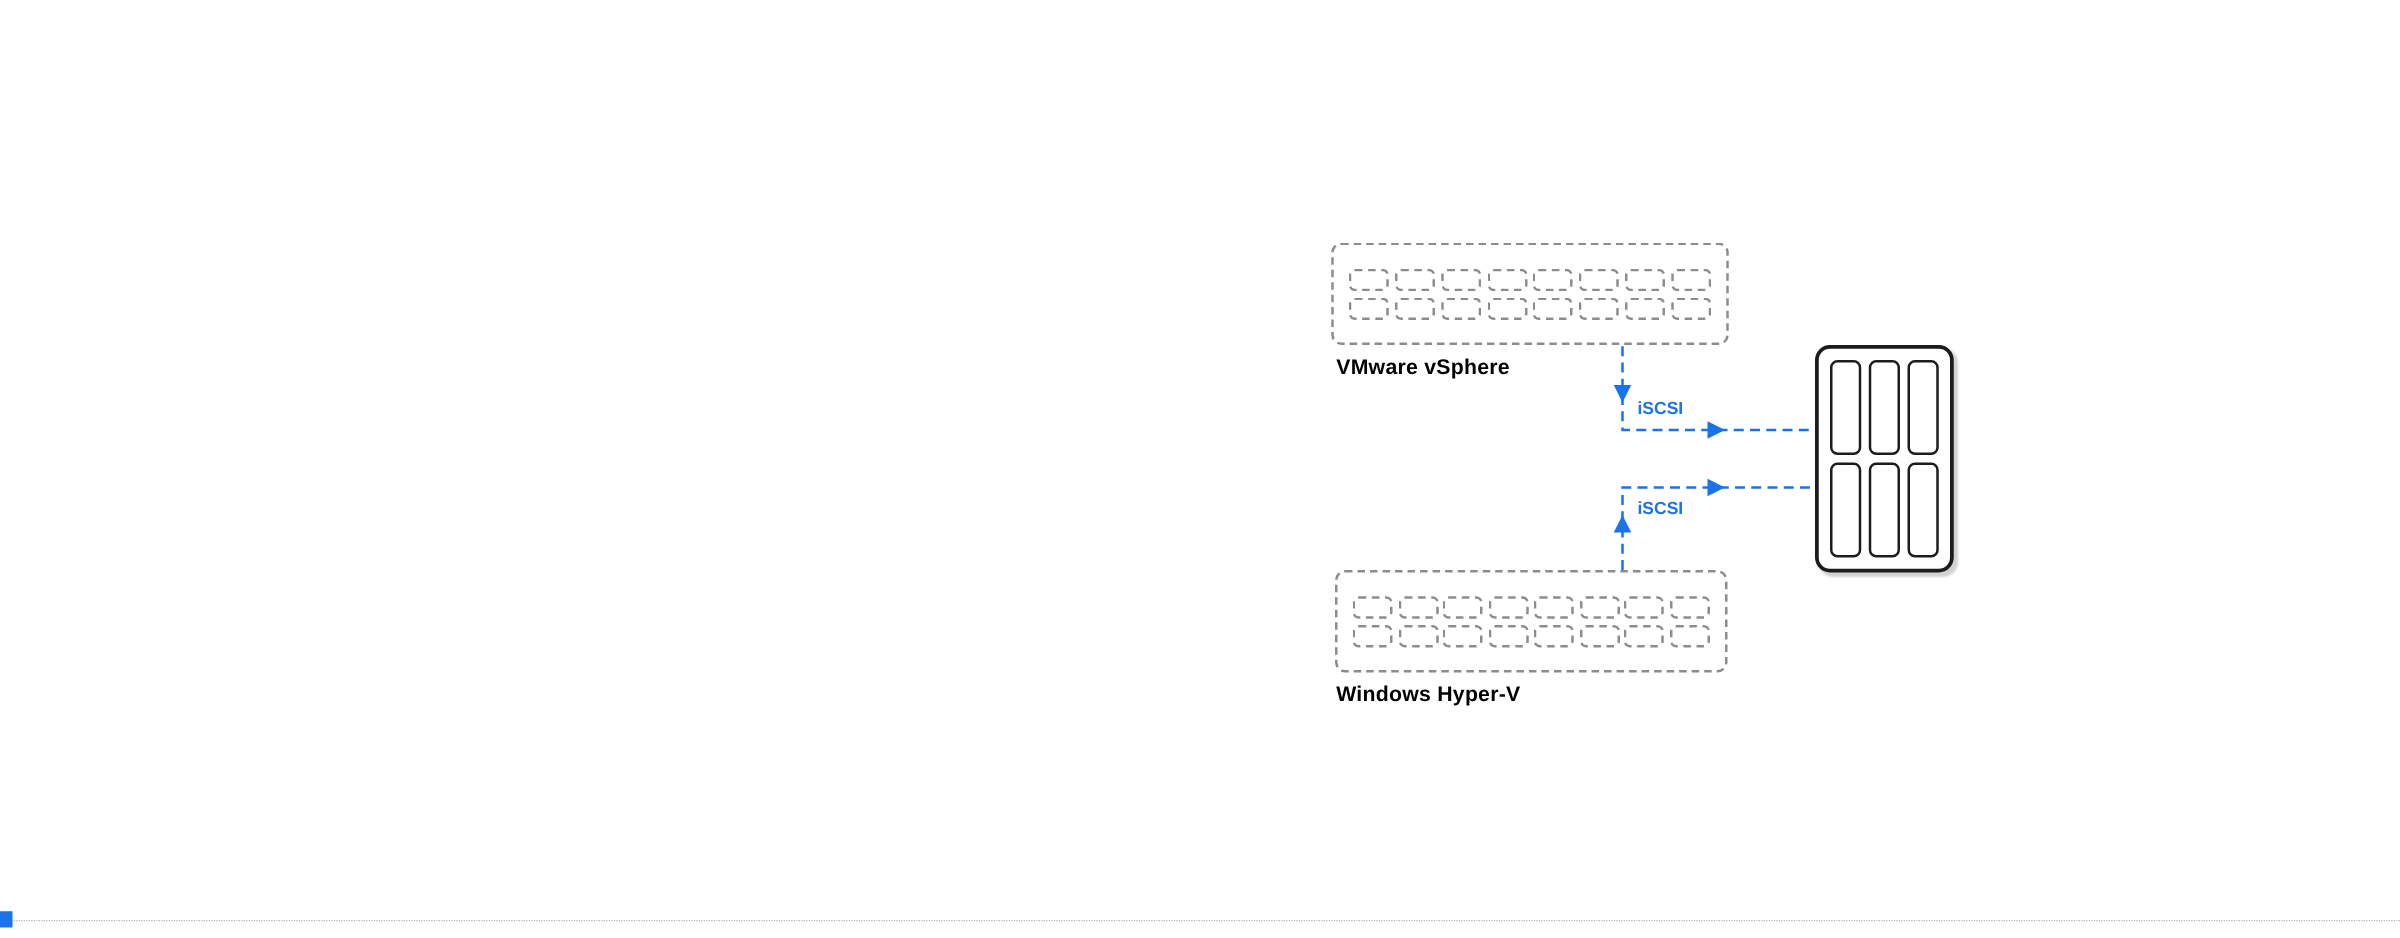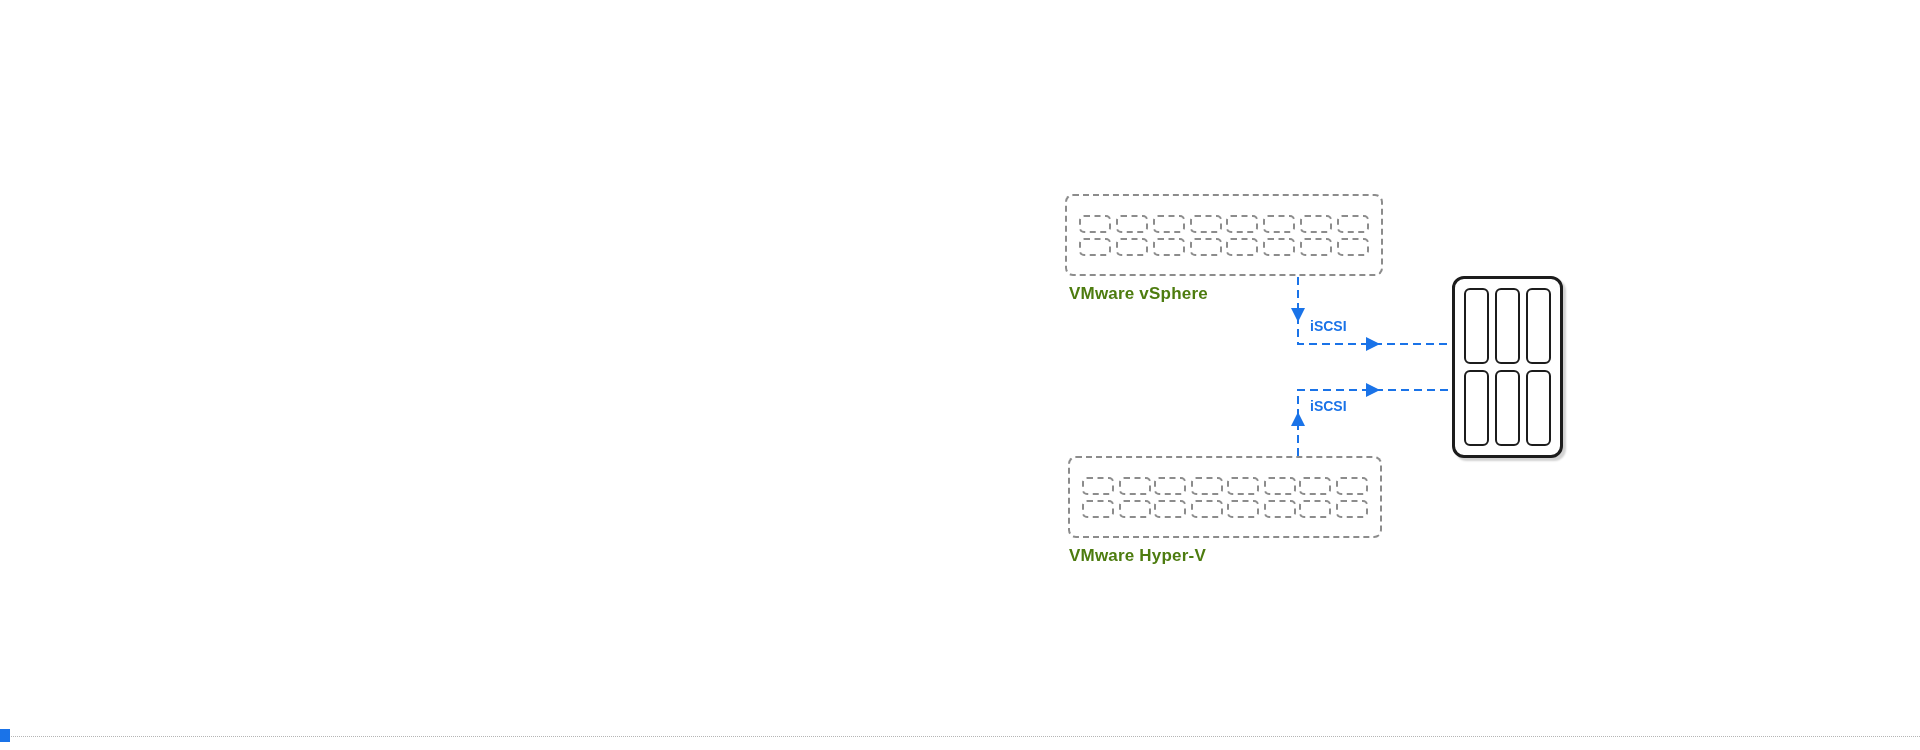--- a/index.html
+++ b/index.html
@@ -50,21 +50,21 @@
   }
   .slot {
     border: 2px dashed var(--dash);
     border-radius: 5px;
   }
 
   .cluster-label {
     position: absolute;
     font-size: 17px;
     font-weight: bold;
-    color: #4d7c0f;
+    color: #000000;
     letter-spacing: 0.2px;
     white-space: nowrap;
   }
   #label-vsphere { left: 1069px; top: 284px; }
   #label-hyperv  { left: 1069px; top: 546px; }
 
   
   .storage {
     position: absolute;
     left: 1452px; top: 276px;
@@ -171,21 +171,21 @@
       <span class="slot"></span>
       <span class="slot"></span>
     </div>
     <div class="host">
       <span class="slot"></span>
       <span class="slot"></span>
       <span class="slot"></span>
       <span class="slot"></span>
     </div>
   </div>
-  <div class="cluster-label" id="label-hyperv">VMware Hyper-V</div>
+  <div class="cluster-label" id="label-hyperv">Windows Hyper-V</div>
 
   <div class="storage">
     <div class="bay"></div>
     <div class="bay"></div>
     <div class="bay"></div>
     <div class="bay"></div>
     <div class="bay"></div>
     <div class="bay"></div>
   </div>
 

